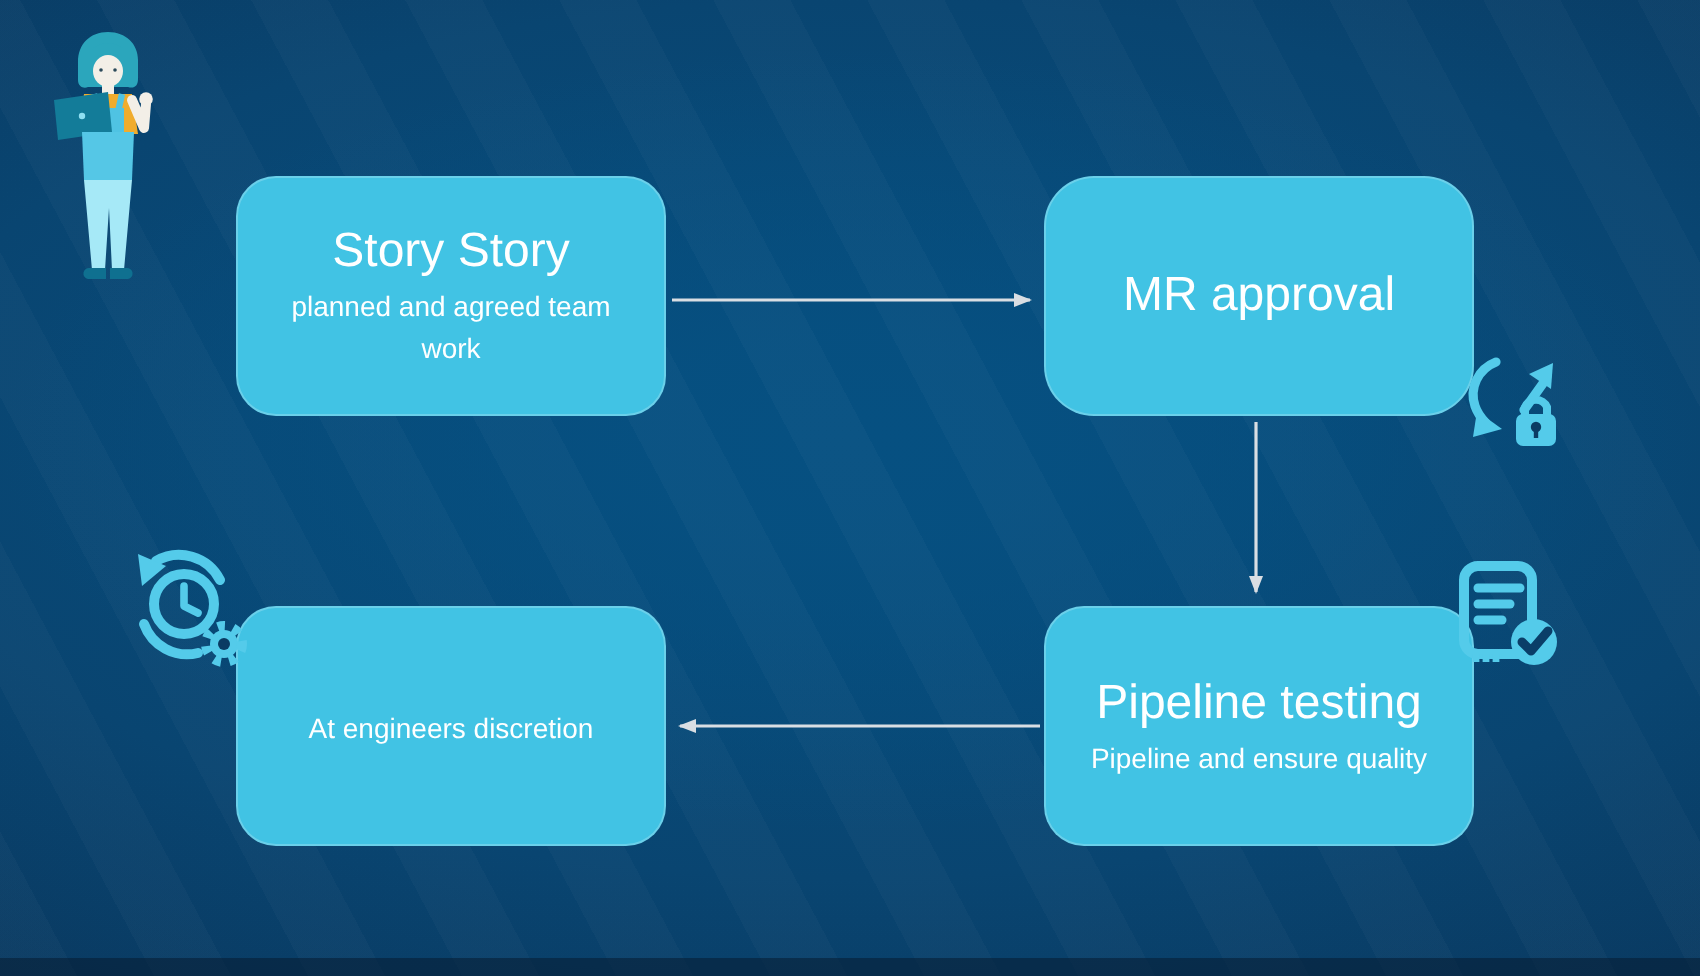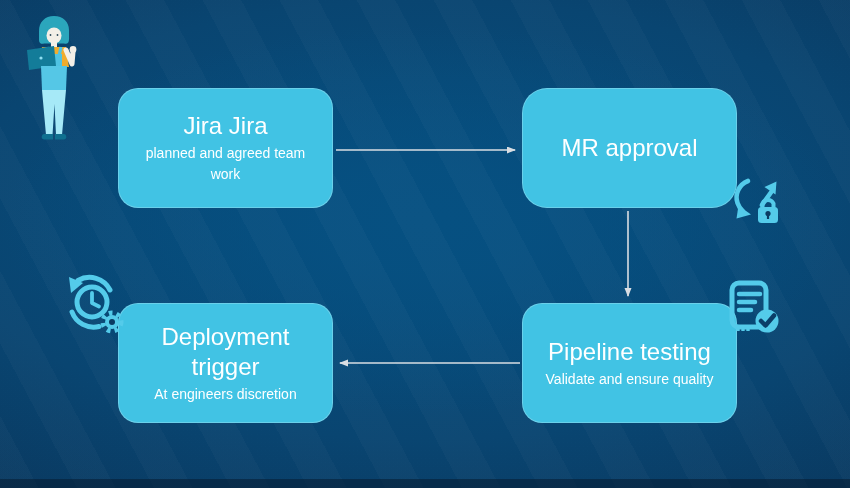--- a/index.html
+++ b/index.html
@@ -107,35 +107,34 @@
       <path d="M15,52 L41,52 L40,76 L16,76 Z" fill="#55C7E6"></path>
 
       <path d="M16,76 L40,76 L36,121 L30,121 L28.5,90 L26.5,121 L20,121 Z" fill="#A6E9F7"></path>
 
       <path d="M19,120 h8 v5.5 h-9 a1.5,1.5 0 0 1 1,-5.5 Z" fill="#0F7090"></path>
       <path d="M29,120 h8 a1.5,1.5 0 0 1 1,5.5 h-9 Z" fill="#0F7090"></path>
     </svg>
   </span>
 
   <div class="node" id="node-jira-story">
-    <div class="node-title">Jira Jira</div>
+    <div class="node-title">Story Story</div>
     <div class="node-subtitle">planned and agreed team work</div>
   </div>
 
   <div class="node" id="node-mr-approval">
     <div class="node-title">MR approval</div>
   </div>
 
   <div class="node" id="node-pipeline-testing">
     <div class="node-title">Pipeline testing</div>
-    <div class="node-subtitle">Validate and ensure quality</div>
+    <div class="node-subtitle">Pipeline and ensure quality</div>
   </div>
 
   <div class="node" id="node-deployment-trigger">
-    <div class="node-title">Deployment trigger</div>
     <div class="node-subtitle">At engineers discretion</div>
   </div>
 
   <svg class="edges-layer" xmlns="http://www.w3.org/2000/svg">
     <defs>
       <marker id="ah" markerWidth="9" markerHeight="8" refX="8" refY="3.5" orient="auto" markerUnits="userSpaceOnUse">
         <path d="M0,0 L9,3.5 L0,7 Z" fill="#D9DEE3"></path>
       </marker>
     </defs>
     <line x1="336" y1="150" x2="515" y2="150" stroke="#D9DEE3" stroke-width="1.6" marker-end="url(#ah)"></line>

